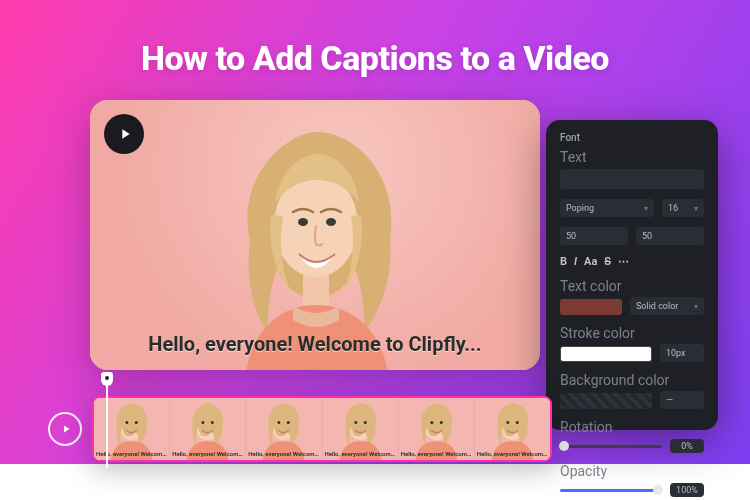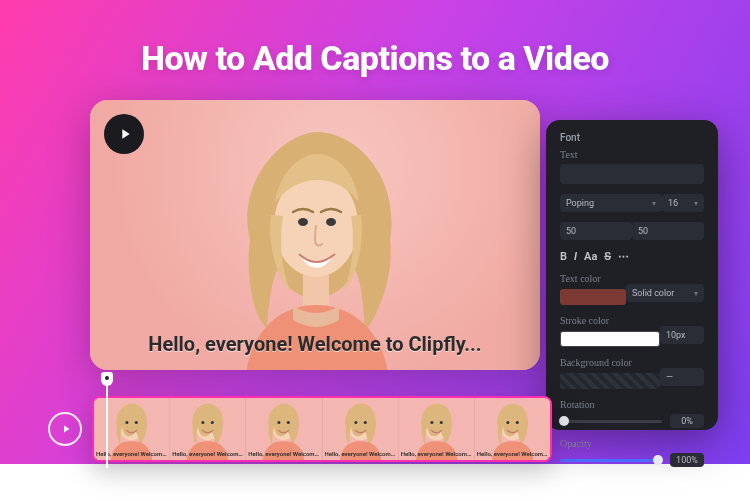--- a/index.html
+++ b/index.html
@@ -47,27 +47,27 @@
     background:#1e2026; border-radius:14px; padding:12px 14px 14px;
     color:#d0d3da; font-size:10px;
     box-shadow: 0 12px 44px rgba(0,0,0,.4);
   }
   .panel h4 { color:#9ea2ac; font-weight:500; font-size:10px; margin-bottom:6px; }
   .panel .group { margin-bottom:10px; }
   .field {
     background:#2a2d35; border-radius:4px; height:20px; width:100%;
     margin-top:4px;
   }
-  .row { display:flex; gap:0; align-items:flex-start; }
+  .row { display:flex; gap:8px; align-items:flex-end; }
   .sel {
     background:#2a2d35; border-radius:4px; height:18px; flex:1;
     display:flex; align-items:center; justify-content:space-between;
     padding:0 6px; color:#b8bbc4; font-size:9px;
   }
-  .tinylbl { color:#7d818c; font-size:10px;font-family:Liberation Serif, serif; }
+  .tinylbl { color:#7d818c; font-size:14px; }
   .chev { color:#6d717c; font-size:8px; }
   .tool-row { display:flex; gap:7px; margin-top:6px; color:#c5c8d0; font-size:11px; font-weight:600; }
   .tool-row span { cursor:default; }
   .swatch {
     height:16px; border-radius:3px; margin-top:5px;
   }
   .swatch.fill { background:#7d3a34; }
   .swatch.stroke { background:#fff; border:1px solid #444; }
   .swatch.bg { 
     background: repeating-linear-gradient(45deg,#2f323a 0 4px,#25272e 4px 8px);

